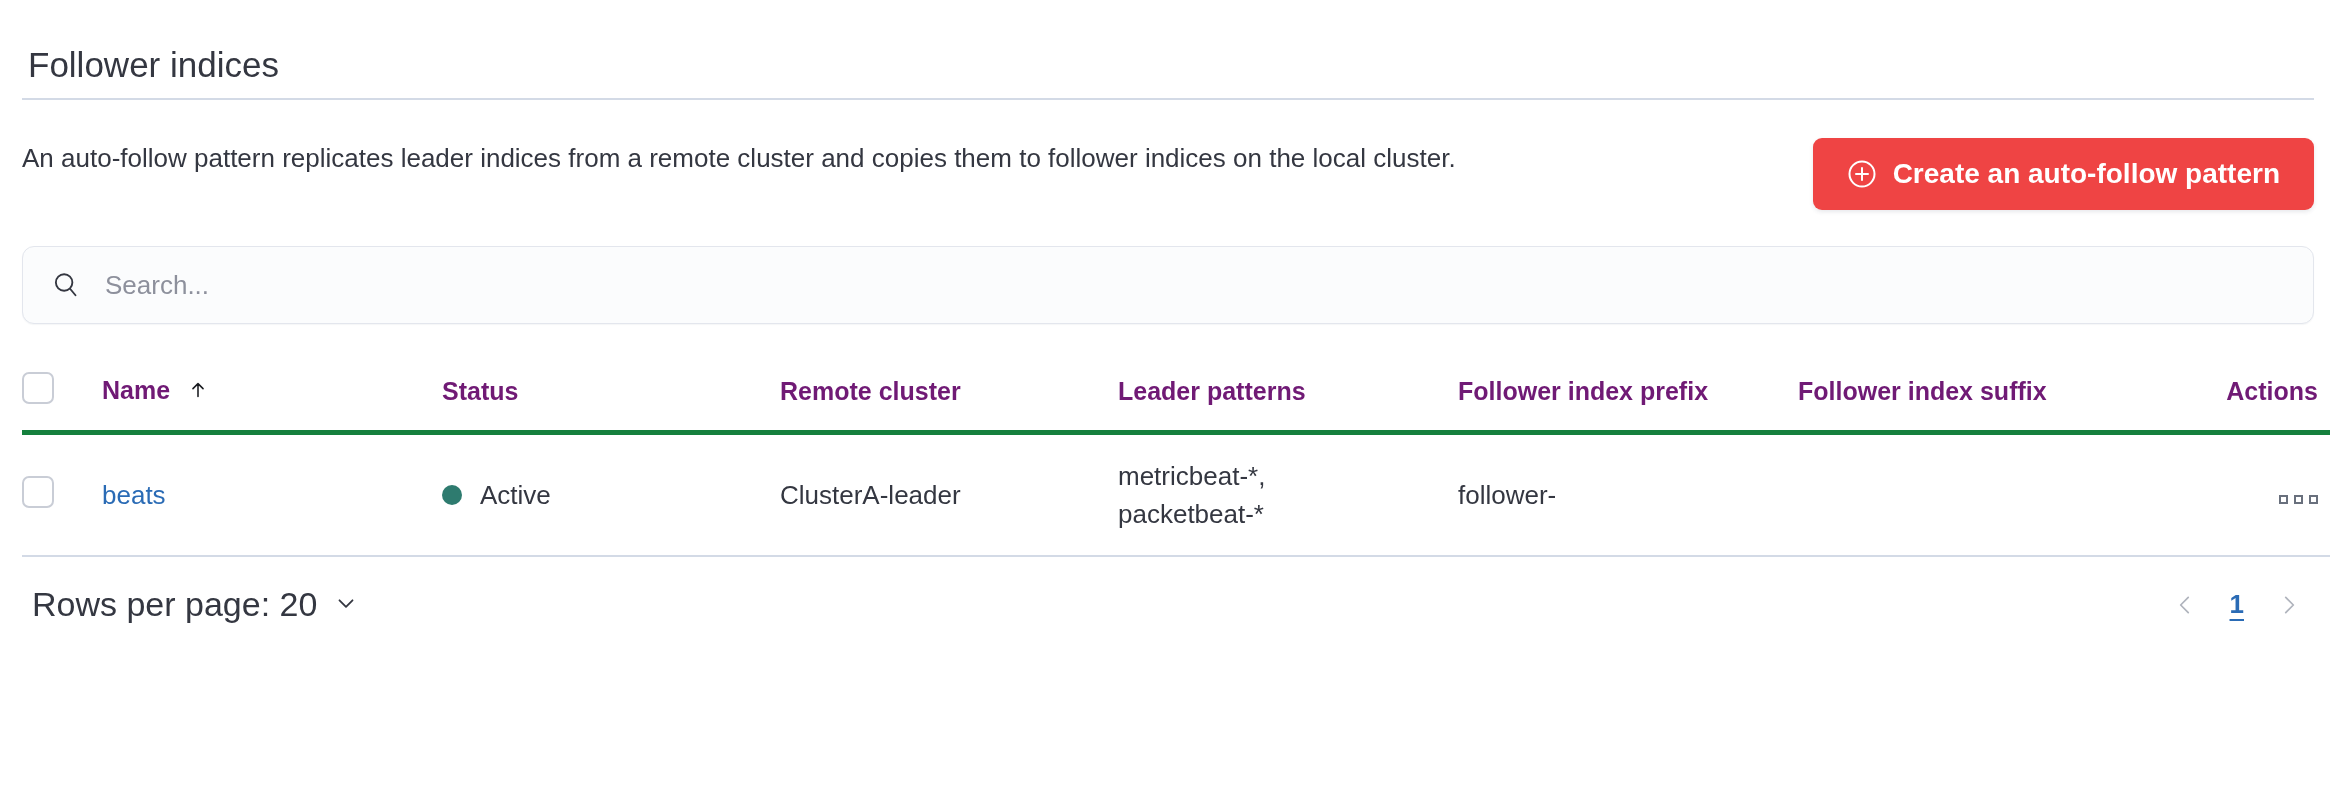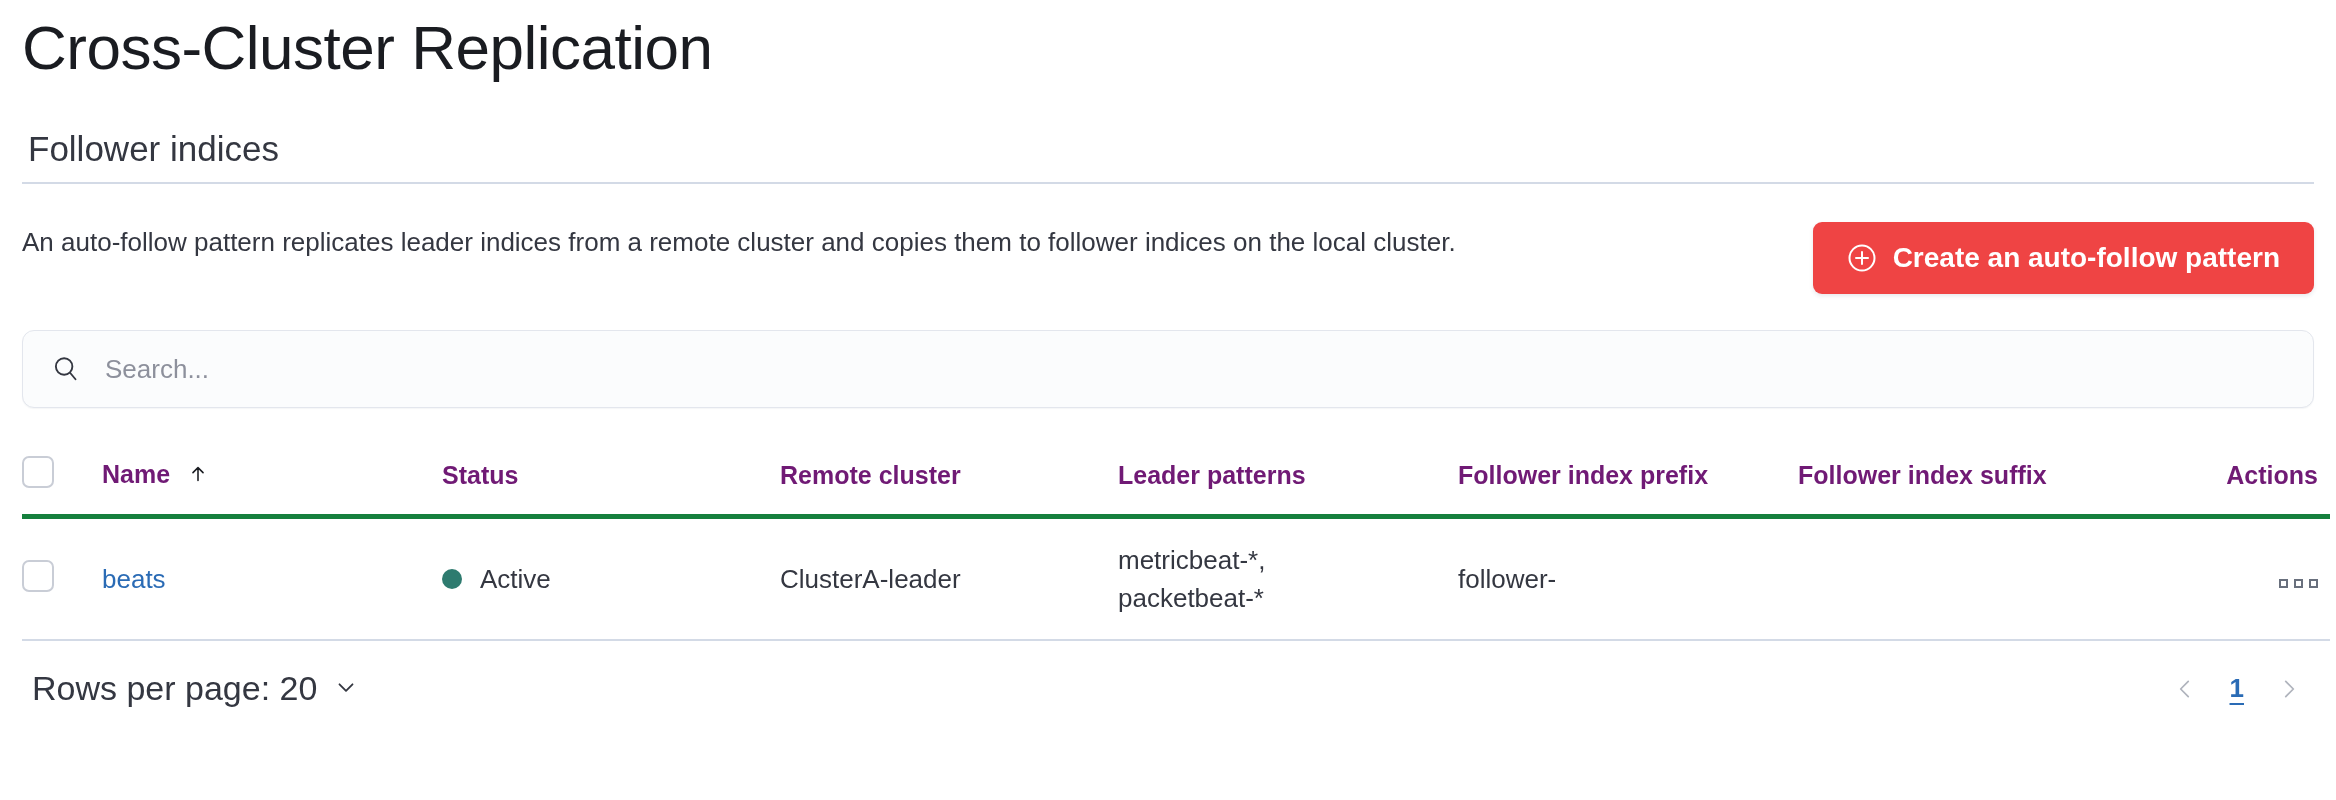--- a/index.html
+++ b/index.html
@@ -235,21 +235,20 @@
     text-underline-offset: 6px;
     cursor: pointer;
     padding: 0 4px;
   }
 </style>
 </head>
 <body>
 
 <div class="page">
 
-  <h1 class="page-title">Cross-Cluster Replication</h1>
 
   <div class="tabs">
     <div class="tab">
       <span>Follower indices</span>
     </div>
   </div>
 
   <div class="intro">
     <div class="intro-text">An auto-follow pattern replicates leader indices from a remote cluster and copies them to follower indices on the local cluster.</div>
     <button class="create-btn">

